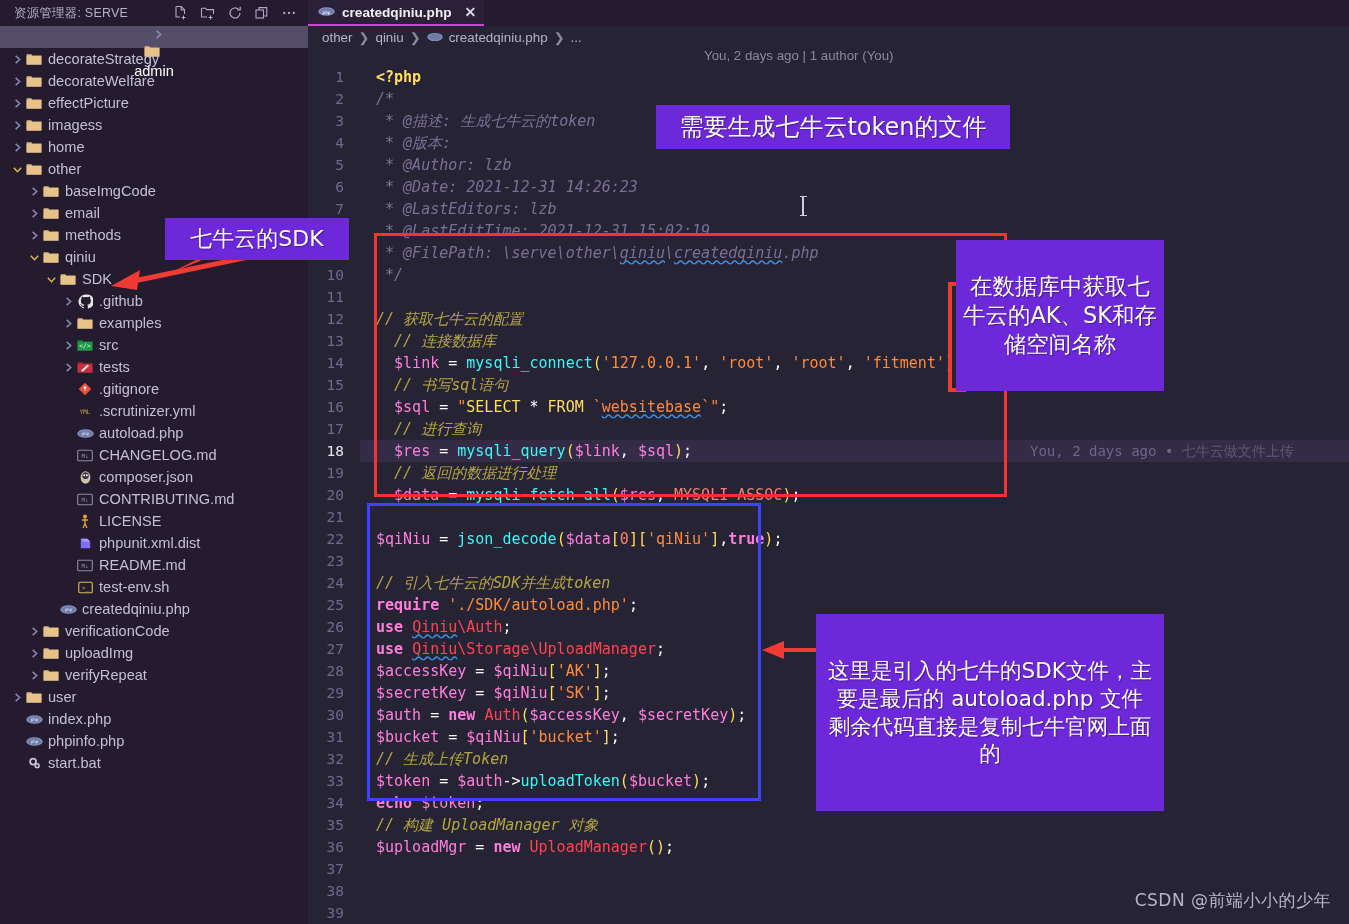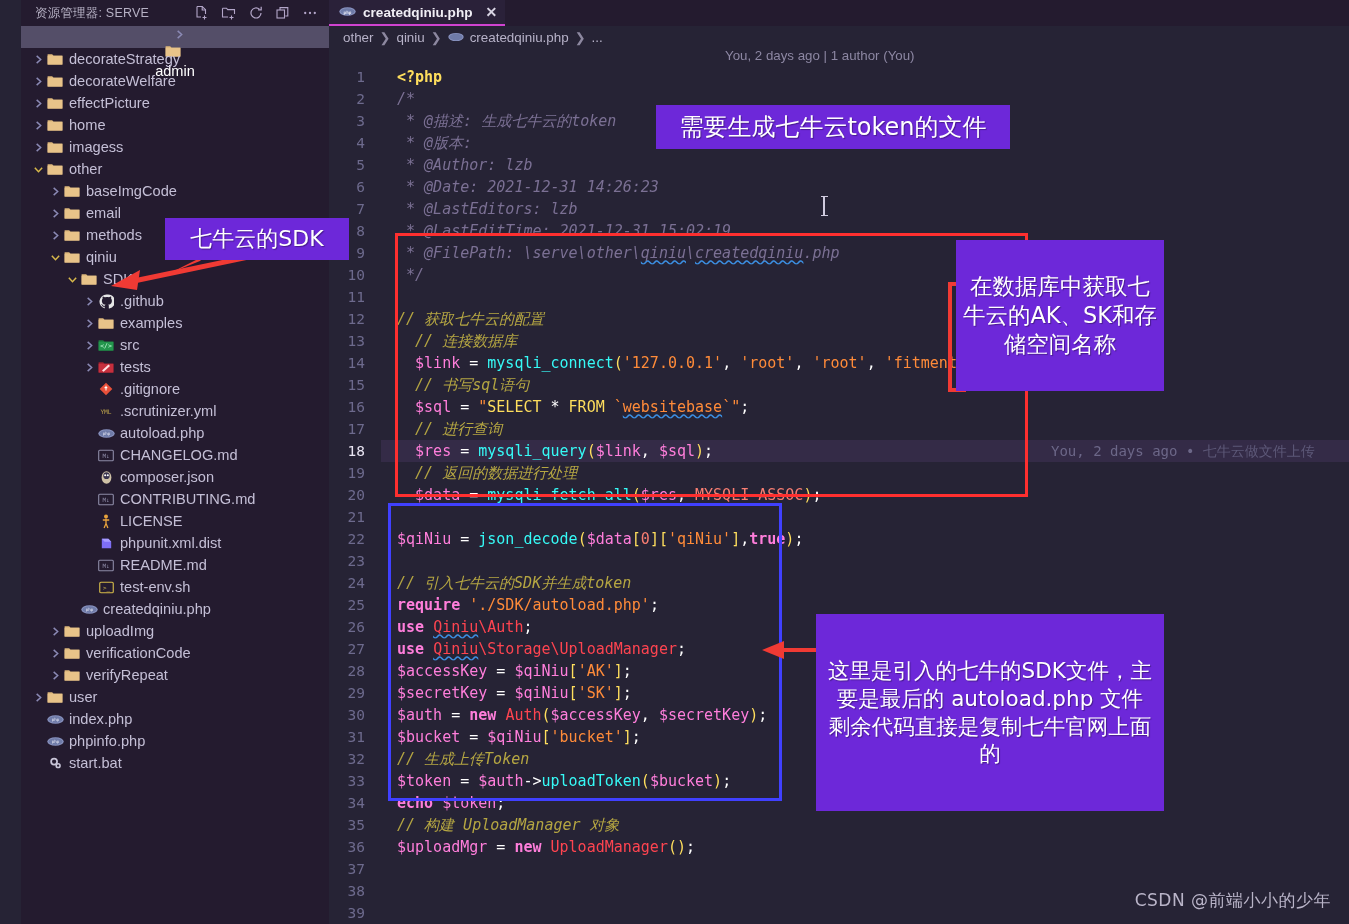--- a/index.html
+++ b/index.html
@@ -11,21 +11,20 @@
   }
   #app { position: relative; width: 1349px; height: 924px; display: flex; }
 
   
   #sidebar {
     width: 308px; height: 924px;
     background: #241b2f;
     position: relative;
     flex: 0 0 308px;
     overflow: hidden;
-    margin-left: 21px;
   }
   .explorer-header {
     height: 26px; display: flex; align-items: center;
     padding: 0 8px 0 14px; color: #b6b1c4; font-size: 12.5px;
     letter-spacing: .2px;
   }
   .explorer-title { white-space: nowrap; }
   .explorer-actions { margin-left: auto; display: flex; align-items: center; gap: 11px; padding-right: 3px; }
   .act { width: 16px; height: 16px; display: block; }
   .act svg { display: block; }
@@ -249,35 +248,35 @@
             <svg width="11" height="11" viewBox="0 0 12 12" fill="none" stroke="currentColor" stroke-width="1.6">
               <path d="M4 2 L8.4 6 L4 10"></path>
             </svg>
           </span>
           <span class="ico">
             <svg width="16" height="14" viewBox="0 0 16 14">
               <path d="M0.6 2.2h4.6l1.3 1.5H15.4V12.6H0.6Z" fill="#dcb67a"></path>
               <path d="M0.6 3.7h14.8V12.6H0.6Z" fill="#e8c389"></path>
             </svg>
           </span>
+          <span class="lbl">imagess</span>
+        </div>
+        <div class="row">
+          <span class="chev" style="margin-left: 9px;">
+            <svg width="11" height="11" viewBox="0 0 12 12" fill="none" stroke="currentColor" stroke-width="1.6">
+              <path d="M4 2 L8.4 6 L4 10"></path>
+            </svg>
+          </span>
+          <span class="ico">
+            <svg width="16" height="14" viewBox="0 0 16 14">
+              <path d="M0.6 2.2h4.6l1.3 1.5H15.4V12.6H0.6Z" fill="#dcb67a"></path>
+              <path d="M0.6 3.7h14.8V12.6H0.6Z" fill="#e8c389"></path>
+            </svg>
+          </span>
           <span class="lbl">home</span>
-        </div>
-        <div class="row">
-          <span class="chev" style="margin-left: 9px;">
-            <svg width="11" height="11" viewBox="0 0 12 12" fill="none" stroke="currentColor" stroke-width="1.6">
-              <path d="M4 2 L8.4 6 L4 10"></path>
-            </svg>
-          </span>
-          <span class="ico">
-            <svg width="16" height="14" viewBox="0 0 16 14">
-              <path d="M0.6 2.2h4.6l1.3 1.5H15.4V12.6H0.6Z" fill="#dcb67a"></path>
-              <path d="M0.6 3.7h14.8V12.6H0.6Z" fill="#e8c389"></path>
-            </svg>
-          </span>
-          <span class="lbl">imagess</span>
         </div>
         <div class="row">
           <span class="chev open" style="margin-left: 9px;">
             <svg width="11" height="11" viewBox="0 0 12 12" fill="none" stroke="currentColor" stroke-width="1.6">
               <path d="M2 4 L6 8.4 L10 4"></path>
             </svg>
           </span>
           <span class="ico">
             <svg width="16" height="14" viewBox="0 0 16 14">
               <path d="M0.6 2.2h4.6l1.3 1.5H15.4V12.6H0.6Z" fill="#dcb67a"></path>
@@ -531,35 +530,35 @@
             <svg width="11" height="11" viewBox="0 0 12 12" fill="none" stroke="currentColor" stroke-width="1.6">
               <path d="M4 2 L8.4 6 L4 10"></path>
             </svg>
           </span>
           <span class="ico">
             <svg width="16" height="14" viewBox="0 0 16 14">
               <path d="M0.6 2.2h4.6l1.3 1.5H15.4V12.6H0.6Z" fill="#dcb67a"></path>
               <path d="M0.6 3.7h14.8V12.6H0.6Z" fill="#e8c389"></path>
             </svg>
           </span>
+          <span class="lbl">verificationCode</span>
+        </div>
+        <div class="row">
+          <span class="chev" style="margin-left: 26px;">
+            <svg width="11" height="11" viewBox="0 0 12 12" fill="none" stroke="currentColor" stroke-width="1.6">
+              <path d="M4 2 L8.4 6 L4 10"></path>
+            </svg>
+          </span>
+          <span class="ico">
+            <svg width="16" height="14" viewBox="0 0 16 14">
+              <path d="M0.6 2.2h4.6l1.3 1.5H15.4V12.6H0.6Z" fill="#dcb67a"></path>
+              <path d="M0.6 3.7h14.8V12.6H0.6Z" fill="#e8c389"></path>
+            </svg>
+          </span>
           <span class="lbl">uploadImg</span>
-        </div>
-        <div class="row">
-          <span class="chev" style="margin-left: 26px;">
-            <svg width="11" height="11" viewBox="0 0 12 12" fill="none" stroke="currentColor" stroke-width="1.6">
-              <path d="M4 2 L8.4 6 L4 10"></path>
-            </svg>
-          </span>
-          <span class="ico">
-            <svg width="16" height="14" viewBox="0 0 16 14">
-              <path d="M0.6 2.2h4.6l1.3 1.5H15.4V12.6H0.6Z" fill="#dcb67a"></path>
-              <path d="M0.6 3.7h14.8V12.6H0.6Z" fill="#e8c389"></path>
-            </svg>
-          </span>
-          <span class="lbl">verificationCode</span>
         </div>
         <div class="row">
           <span class="chev" style="margin-left: 26px;">
             <svg width="11" height="11" viewBox="0 0 12 12" fill="none" stroke="currentColor" stroke-width="1.6">
               <path d="M4 2 L8.4 6 L4 10"></path>
             </svg>
           </span>
           <span class="ico">
             <svg width="16" height="14" viewBox="0 0 16 14">
               <path d="M0.6 2.2h4.6l1.3 1.5H15.4V12.6H0.6Z" fill="#dcb67a"></path>

